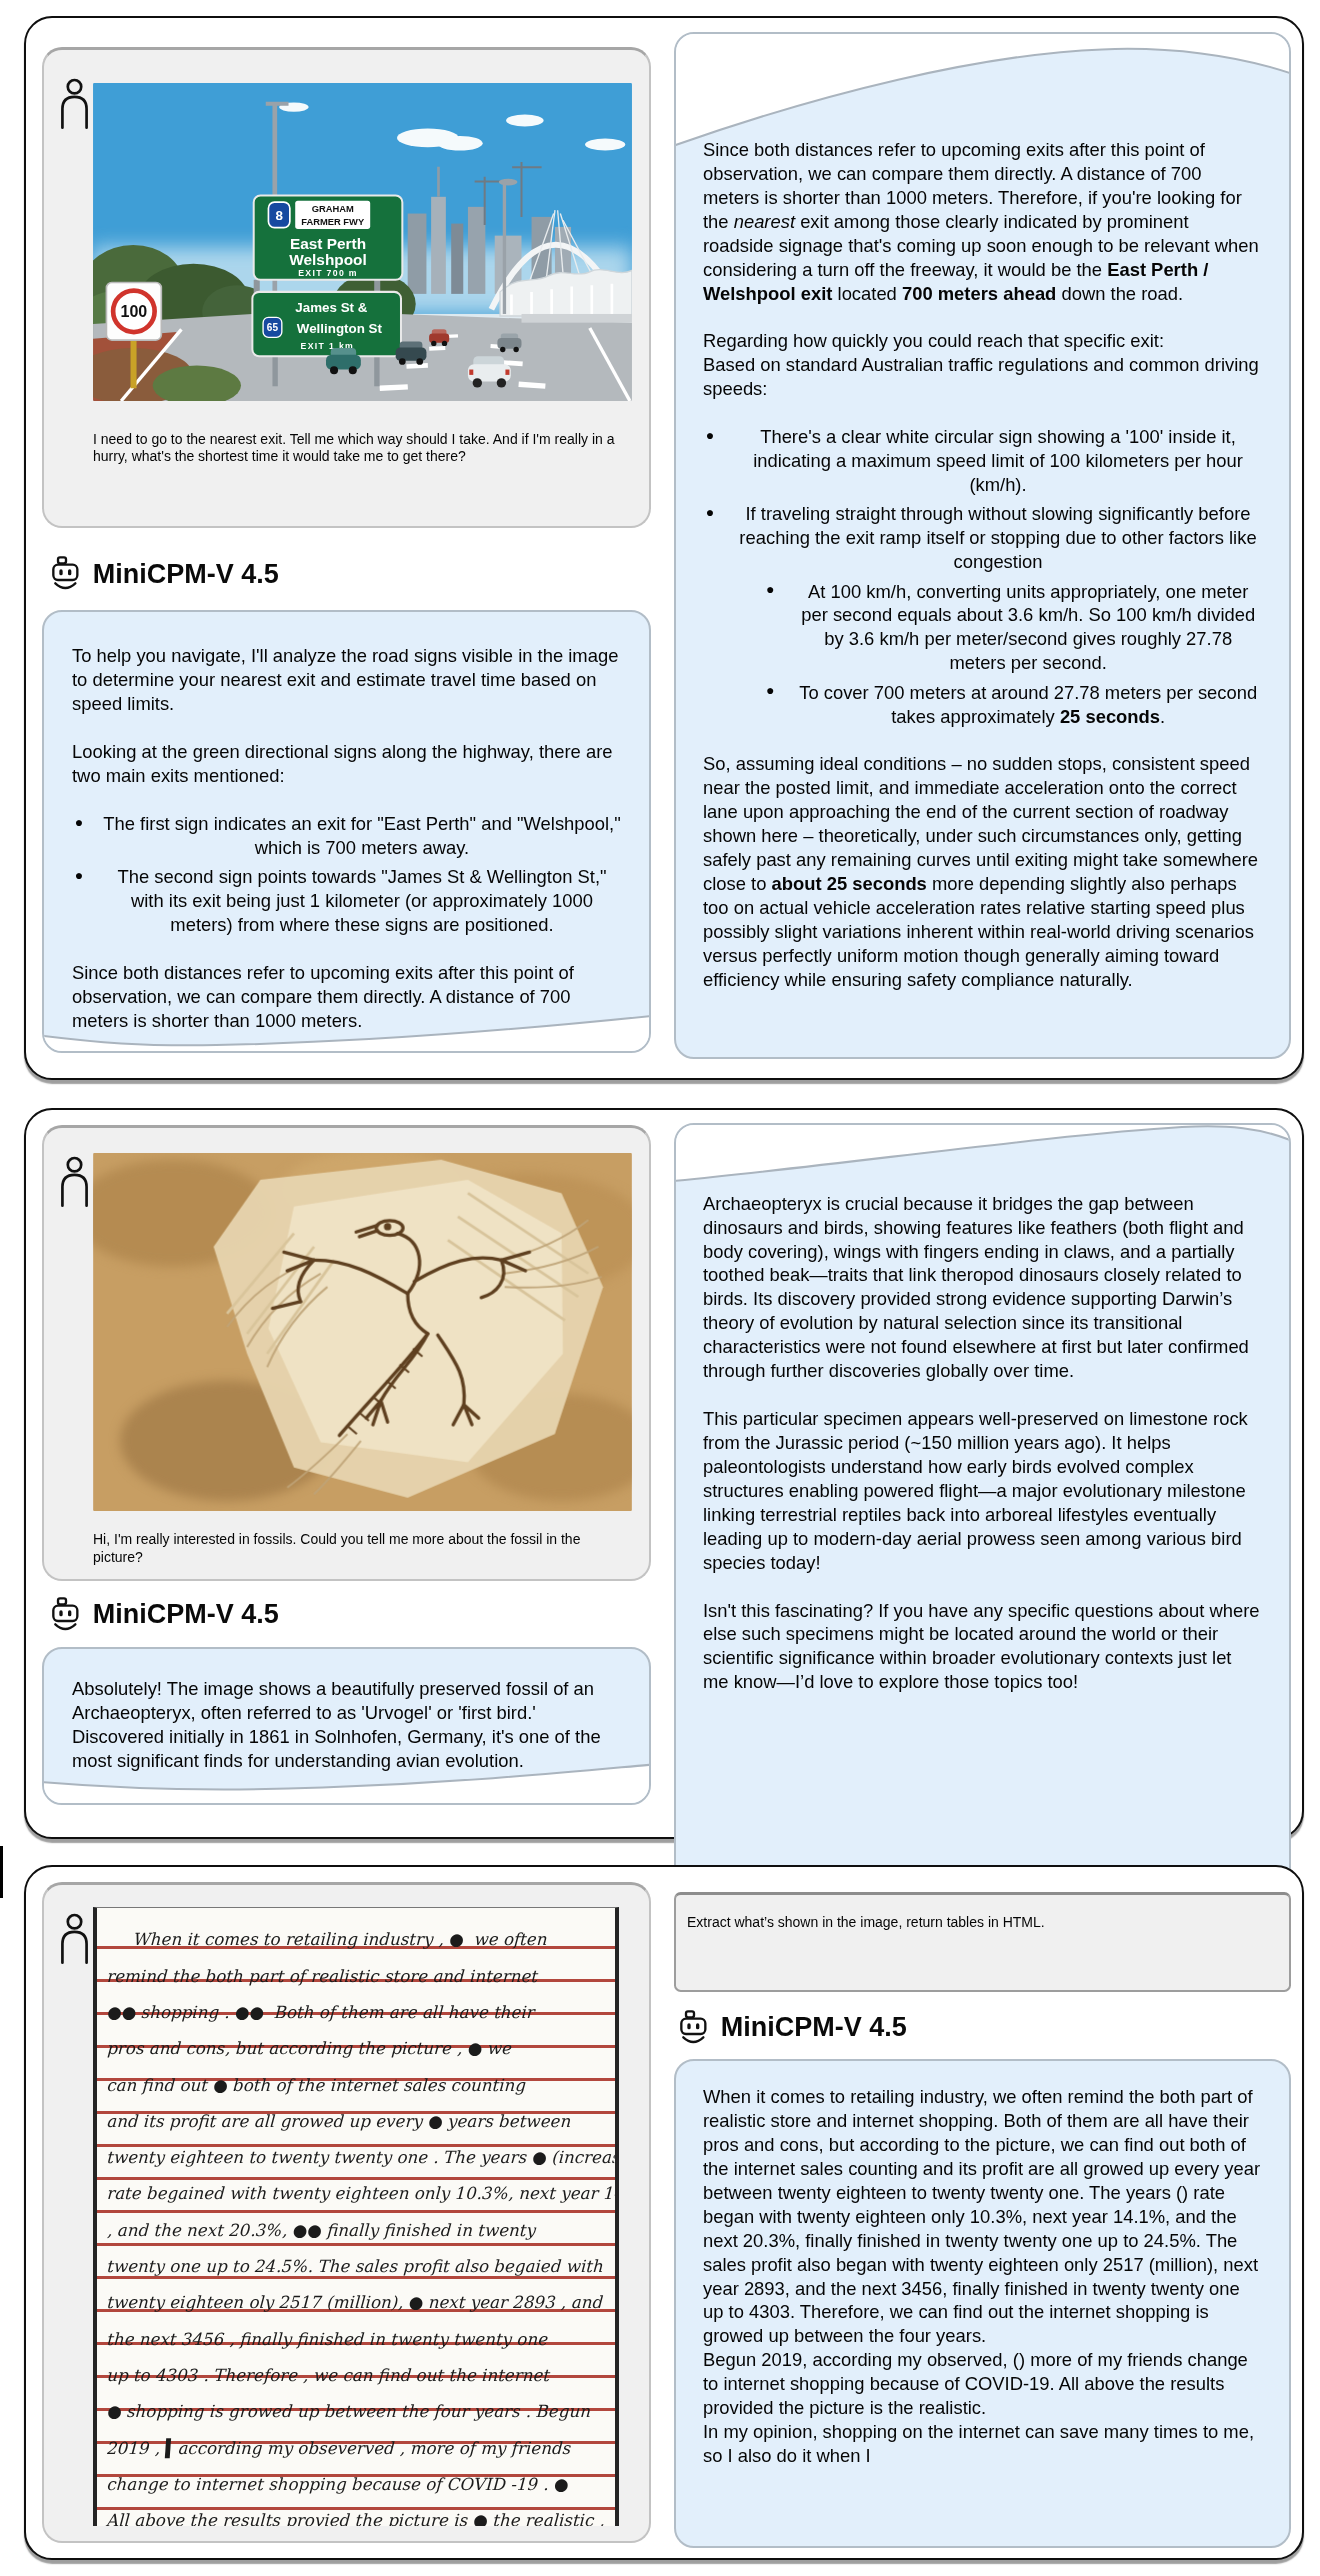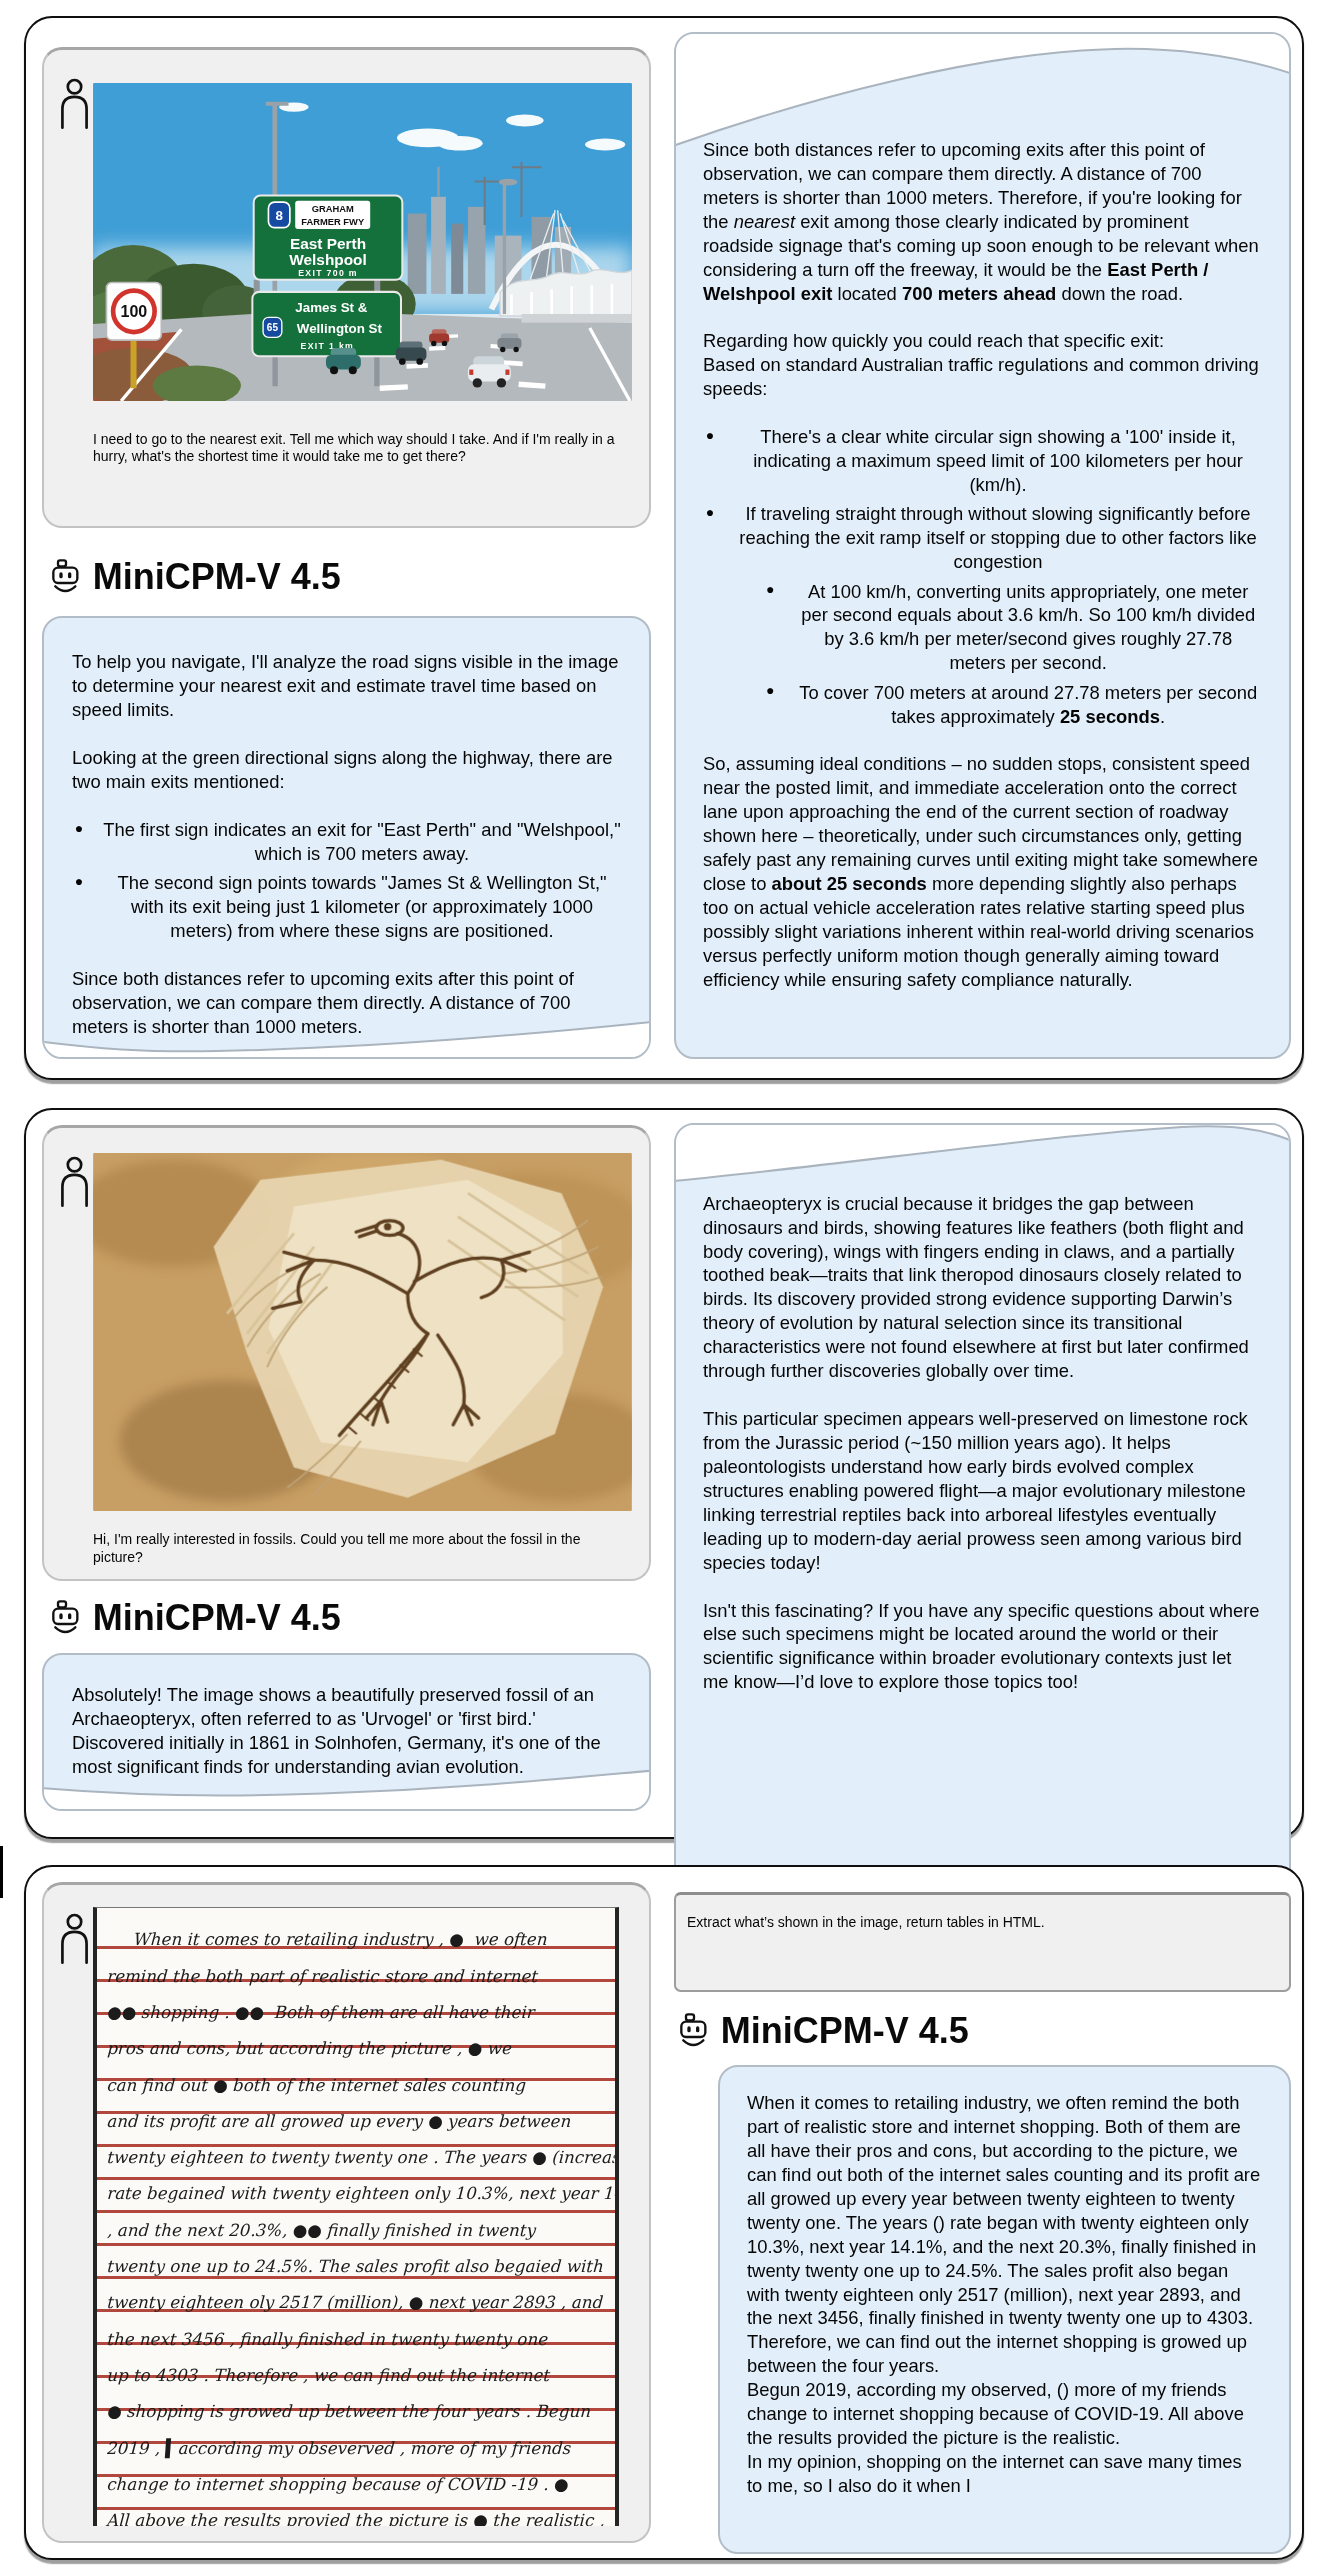--- a/index.html
+++ b/index.html
@@ -17,21 +17,21 @@
 
   
   .user-bubble{position:relative;box-sizing:border-box;background:#f0f0f0;
         border:2px solid #c3c3c3;border-top:3.3px solid #a6a6a6;border-radius:20px;}
   .q-text{font-weight:normal;font-size:14px;line-height:1.25;color:#050505;}
 
   .avatar{position:absolute;left:14.7px;top:28px;}
 
   
   .model-row{display:flex;align-items:center;gap:10.7px;}
-  .model-name{font-size:36px;font-weight:bold;color:#0a0a0a;}
+  .model-name{font-size:27px;font-weight:bold;color:#0a0a0a;}
 
   
   .ai-bubble{position:relative;box-sizing:border-box;background:#e2effb;
         border:2px solid #b2bdc7;border-radius:20px;overflow:hidden;}
   .bt{position:relative;font-size:18.4px;line-height:1.3;color:#050505;}
   .bt p{margin:0 0 24px 0;}
   .bt p:last-child{margin-bottom:0;}
   .bt ul{list-style:none;margin:0 0 24px 0;padding:0;}
   .bt li{position:relative;padding-left:31px;margin-bottom:5.4px;text-align:center;}
   .bt li::before{content:'●';position:absolute;left:2.7px;top:0.7px;font-size:14px;}
@@ -433,21 +433,21 @@
         <svg width="32" height="36" viewBox="0 0 48 54">
           <rect x="12" y="2" width="12" height="9" rx="3" fill="none" stroke="#111" stroke-width="3.5"></rect>
           <rect x="5" y="13" width="36" height="23" rx="7" fill="none" stroke="#111" stroke-width="3.5"></rect>
           <rect x="14" y="20" width="5" height="9" rx="2.5" fill="#111"></rect>
           <rect x="27" y="20" width="5" height="9" rx="2.5" fill="#111"></rect>
           <path d="M8,41 q15,14 30,0" fill="none" stroke="#111" stroke-width="3.5" stroke-linecap="round"></path>
         </svg>
         <span class="model-name">MiniCPM-V 4.5</span>
       </div>
 
-      <div class="ai-bubble" style="margin-top:13.4px;height:489px;padding:24px 27px 8px 27px;margin-left:44px;">
+      <div class="ai-bubble" style="margin-top:13.4px;height:489px;padding:24px 27px 8px 27px;">
         <div class="bt">
           <p><span>When it comes to retailing industry, we often remind the both part of realistic store and internet shopping. Both of them are all have their pros and cons, but according to the picture, we can find out both of the internet sales counting and its profit are all growed up every year between twenty eighteen to twenty twenty one. The years () rate began with twenty eighteen only 10.3%, next year 14.1%, and the next 20.3%, finally finished in twenty twenty one up to 24.5%. The sales profit also began with twenty eighteen only 2517 (million), next year 2893, and the next 3456, finally finished in twenty twenty one up to 4303. Therefore, we can find out the internet shopping is growed up between the four years.</span><br><span>Begun 2019, according my observed,  () more of my friends change to internet shopping because of COVID-19. All above the results provided the picture is the realistic.</span><br><span>In my opinion, shopping on the internet can save many times to me, so I also do it when I</span></p>
         </div>
       </div>
     </div>
   </div>
 
 </div>
 
 

